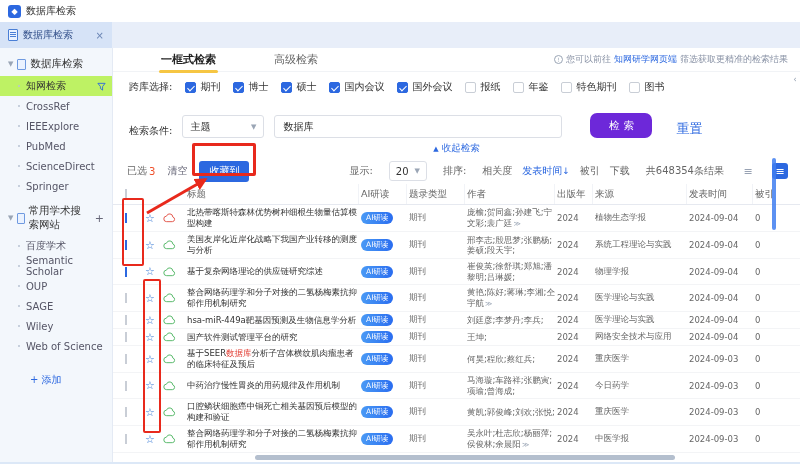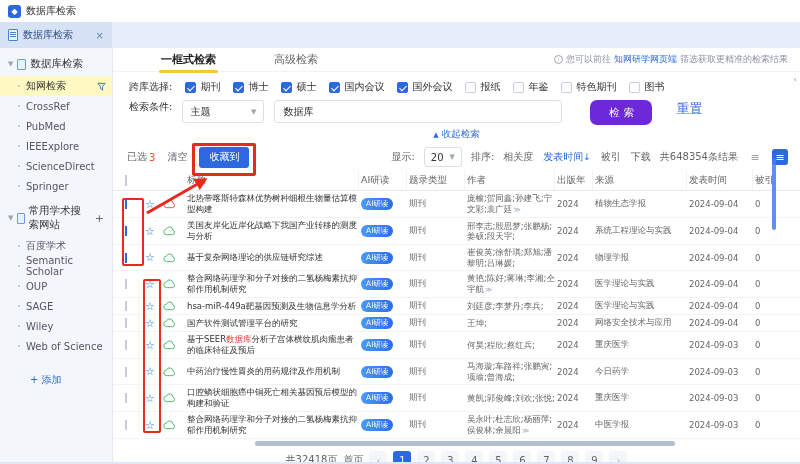--- a/index.html
+++ b/index.html
@@ -23,21 +23,21 @@
   .bodywrap{display:flex;height:416px;}
   .sidebar{width:113px;background:#f3f7fc;border-right:1px solid #e4eaf4;padding-top:6px;flex-shrink:0;}
   .main{flex:1;position:relative;background:#fff;}
 
   
   .side-root{display:flex;align-items:center;gap:4px;padding:3px 6px 5px 8px;font-size:10.5px;color:#333;}
   .chev{font-size:7px;color:#9aa5b5;}
   .mini-doc{width:9px;height:11px;border:1px solid #6f9ae0;border-radius:1px;background:#eaf2ff;}
   .side-item{display:flex;align-items:center;height:20px;padding:0 6px 0 26px;font-size:10px;color:#556;position:relative;}
   .side-item::before{content:"";position:absolute;left:18px;top:9px;width:2px;height:2px;border-radius:50%;background:#b9c3d3;}
-  .side-item.active{background:#fef9c3;color:#333;}
+  .side-item.active{background:#bef264;color:#333;}
   .side-item .fi{margin-left:auto;display:flex;}
   .side-section{display:flex;align-items:center;gap:4px;padding:8px 8px 4px 8px;font-size:10.5px;color:#333;}
   .side-section .plus{margin-left:auto;color:#667;font-size:11px;}
   .add-link{padding-left:30px;margin-top:17px;font-size:10px;color:#2c68e0;}
 
   
   .search-tabs{height:24px;display:flex;align-items:center;gap:26px;padding-left:16px;border-bottom:1px solid #f1f3f6;position:relative;}
   .stab{font-size:11px;color:#666;position:relative;margin-left:32px;}
   .stab.active{color:#222;font-weight:bold;}
   .stab.active::after{content:"";position:absolute;left:-2px;right:-2px;bottom:-6px;height:3px;border-radius:2px;background:#f6c643;}
@@ -46,35 +46,35 @@
   .tip-ic{width:9px;height:9px;border:1px solid #9aa5b5;border-radius:50%;font-size:6px;line-height:8px;text-align:center;color:#9aa5b5;}
   .collapse-handle{position:absolute;right:0;top:26px;font-size:9px;color:#9aa5b5;width:10px;text-align:center;}
 
   
   .search-panel{padding:6px 16px 0 16px;}
   .row-cross{display:flex;align-items:center;gap:13px;height:18px;font-size:10px;color:#333;}
   .cb-item{display:flex;align-items:center;gap:4px;}
   .cb{width:11px;height:11px;border:1px solid #c9ced6;border-radius:2px;background:#fff;position:relative;flex-shrink:0;}
   .cb.checked{background:#2c68e0;border-color:#2c68e0;}
   .cb.checked::after{content:"";position:absolute;left:3px;top:1px;width:3px;height:6px;border:solid #fff;border-width:0 1.5px 1.5px 0;transform:rotate(45deg);}
-  .row-cond{display:flex;align-items:flex-start;gap:10px;margin-top:4px;height:24px;font-size:10px;color:#333;}
+  .row-cond{display:flex;align-items:flex-end;gap:10px;margin-top:18px;height:24px;font-size:10px;color:#333;}
   .select{width:82px;height:23px;border:1px solid #dcdfe6;border-radius:3px;display:flex;align-items:center;justify-content:space-between;padding:0 7px;color:#333;background:#fff;}
   .select .chev{font-size:7px;color:#9aa5b5;}
   .query-input{width:288px;height:23px;border:1px solid #dcdfe6;border-radius:3px;padding:0 8px;font-size:10px;color:#333;outline:none;}
   .btn-search{margin-left:18px;width:62px;height:25px;background:#6d28d9;color:#fff;border:none;border-radius:7px;font-size:10.5px;letter-spacing:4px;text-indent:4px;}
   .btn-reset{margin-left:14px;color:#2c68e0;font-size:13px;}
   .collapse-row{text-align:center;font-size:9.5px;color:#2c68e0;margin-top:4px;height:13px;}
   .collapse-row .chev-up{font-size:7px;}
 
   
   .toolbar{display:flex;align-items:center;height:26px;margin-top:3px;padding:0 12px 0 14px;font-size:10px;color:#666;}
   .sel-num{color:#ef4f2a;margin:0 2px;}
   .clear{margin-left:10px;color:#667;}
   .btn-collect{margin-left:12px;height:21px;padding:0 10px;background:#2c68e0;color:#fff;border:none;border-radius:3px;font-size:10px;}
-  .tb-right{margin-left:auto;display:flex;align-items:center;gap:9px;text-align:right;}
+  .tb-right{margin-left:auto;display:flex;align-items:center;gap:16px;text-align:right;}
   .page-size{border:1px solid #dcdfe6;border-radius:3px;height:20px;padding:0 6px;display:flex;align-items:center;gap:6px;color:#333;}
   .page-size .chev{font-size:7px;color:#9aa5b5;}
   .sort-opt{color:#666;}
   .sort-opt.active{color:#2c68e0;}
   .sort-arrow{font-size:9px;}
   .vicon{width:16px;height:16px;border-radius:3px;display:flex;align-items:center;justify-content:center;font-size:11px;color:#98a2b3;}
   .vicon.on{background:#2c68e0;color:#fff;}
 
   
   .grid{display:grid;grid-template-columns:18px 16px 22px 172px 46px 56px 88px 36px 92px 64px 26px;column-gap:2px;padding-left:12px;align-items:center;}
@@ -141,24 +141,24 @@
             <span class="fi">
               <svg width="9" height="9" viewBox="0 0 10 10">
                 <path d="M1 1.5h8L6.2 5v4L3.8 7.2V5z" fill="none" stroke="#2c68e0" stroke-width="1"></path>
               </svg>
             </span>
           </div>
           <div class="side-item">
             <span>CrossRef</span>
           </div>
           <div class="side-item">
+            <span>IEEExplore</span>
+          </div>
+          <div class="side-item">
             <span>PubMed</span>
-          </div>
-          <div class="side-item">
-            <span>IEEExplore</span>
           </div>
           <div class="side-item">
             <span>ScienceDirect</span>
           </div>
           <div class="side-item">
             <span>Springer</span>
           </div>
         </div>
       <div class="side-section">
         <span class="chev">▼</span>

